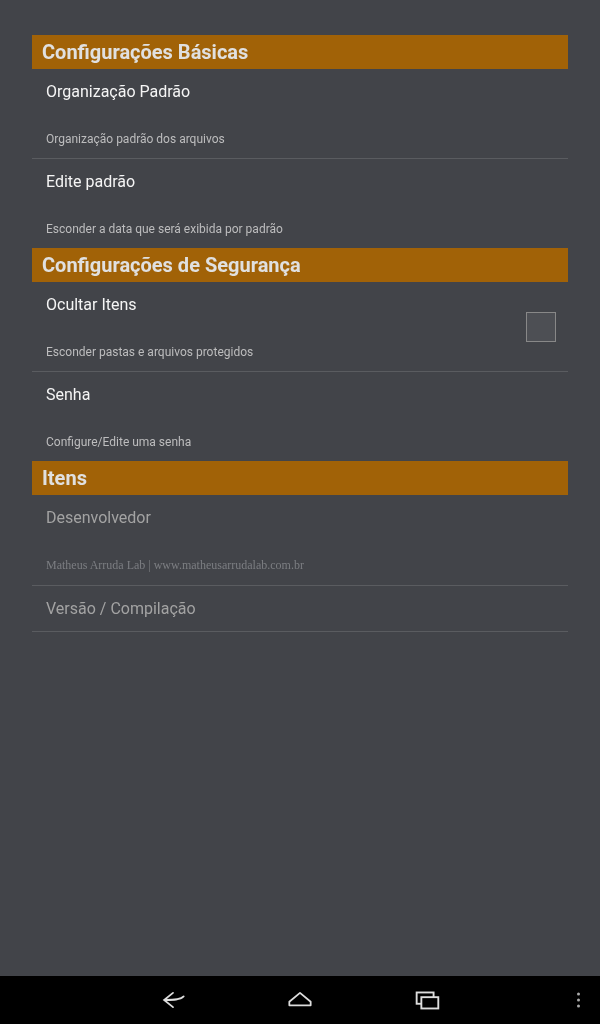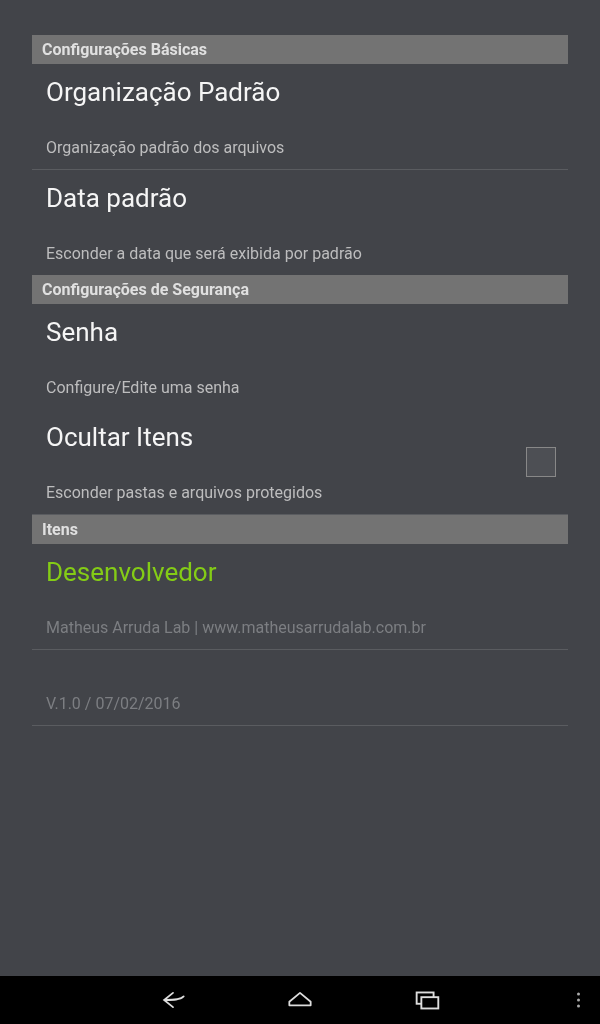--- a/index.html
+++ b/index.html
@@ -12,50 +12,51 @@
       height: 1024px;
       background: #424449;
       font-family: Roboto, Arial, sans-serif;
       overflow: hidden;
       position: relative;
     }
     .content {
       padding: 35px 32px 0 32px;
     }
     .section-header {
-      background: #737373;
+      background: #a16207;
       color: #e0e0e0;
-      font-size: 16px;
+      font-size: 20px;
       font-weight: bold;
       padding: 5px 10px;
     }
     .setting-item {
       padding: 13px 14px 12px 14px;
       border-bottom: 1px solid #5a5c60;
       position: relative;
     }
     .setting-item.no-border {
       border-bottom: none;
     }
     .setting-title {
       color: #f5f5f5;
-      font-size: 26px;
+      font-size: 16px;
       font-weight: 400;
       margin-bottom: 1px;
     }
     .setting-subtitle {
       color: #bdbdbe;
-      font-size: 16px;
+      font-size: 12px;
       margin-top: 31px;
     }
     .setting-title.disabled {
-      color: #84cc16;
+      color: #a3a3a3;
     }
     .setting-subtitle.disabled {
       color: #7c7e82;
+      font-family: Liberation Serif, serif;
     }
     .checkbox {
       position: absolute;
       right: 12px;
       top: 50%;
       transform: translateY(-50%);
       width: 30px;
       height: 30px;
       border: 1px solid #888;
       background: #4d4f54;
@@ -106,46 +107,46 @@
 
   <div class="section-header">Configurações Básicas</div>
 
   <div class="setting-item">
     <div class="setting-title">Organização Padrão</div>
     <div class="setting-subtitle">Organização padrão dos arquivos</div>
   </div>
 
 
   <div class="setting-item no-border">
-    <div class="setting-title">Data padrão</div>
+    <div class="setting-title">Edite padrão</div>
     <div class="setting-subtitle">Esconder a data que será exibida por padrão</div>
   </div>
 
   <div class="section-header">Configurações de Segurança</div>
 
-  <div class="setting-item no-border">
-    <div class="setting-title">Senha</div>
-    <div class="setting-subtitle">Configure/Edite uma senha</div>
-  </div>
-
   <div class="setting-item">
     <div class="setting-title">Ocultar Itens</div>
     <div class="setting-subtitle">Esconder pastas e arquivos protegidos</div>
     <div class="checkbox"></div>
+  </div>
+
+  <div class="setting-item no-border">
+    <div class="setting-title">Senha</div>
+    <div class="setting-subtitle">Configure/Edite uma senha</div>
   </div>
 
   <div class="section-header">Itens</div>
 
   <div class="setting-item">
     <div class="setting-title disabled">Desenvolvedor</div>
     <div class="setting-subtitle disabled">Matheus Arruda Lab | www.matheusarrudalab.com.br</div>
   </div>
 
   <div class="setting-item">
-    <div class="setting-subtitle disabled">V.1.0 / 07/02/2016</div>
+    <div class="setting-title disabled">Versão / Compilação</div>
   </div>
 
 </div>
 
 <div class="navbar">
   <div class="nav-buttons">
     <div class="nav-icon">
       <svg width="36" height="28" viewBox="0 0 36 28">
         <path d="M 18 6 L 8 14 L 18 22 M 10 14 C 18 14 26 14 30 10" stroke="#ddd" stroke-width="2" fill="none" stroke-linecap="round"></path>
       </svg>

